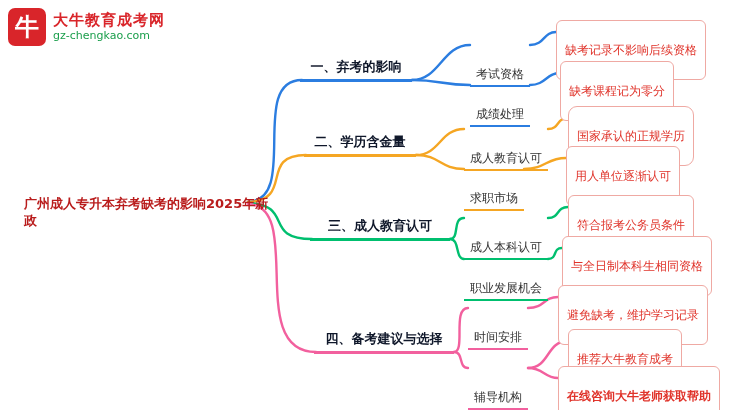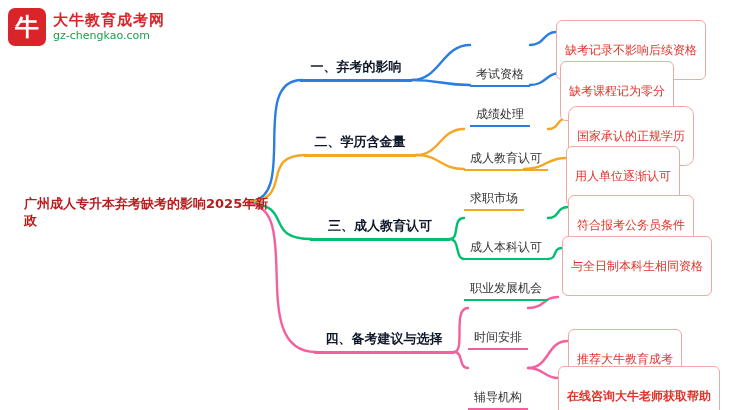--- a/index.html
+++ b/index.html
@@ -102,16 +102,17 @@
 
   <div class="lvl1 b3" style="left:310px;top:217px;width:140px;">三、成人教育认可</div>
   <div class="lvl2 b3" style="left:464px;top:198px;width:84px;">成人本科认可</div>
   <div class="lvl2 b3" style="left:464px;top:239px;width:84px;">职业发展机会</div>
   <div class="leaf" style="left:568px;top:195px;">符合报考公务员条件</div>
   <div class="leaf" style="left:562px;top:236px;">与全日制本科生相同资格</div>
 
   <div class="lvl1 b4" style="left:314px;top:330px;width:140px;">四、备考建议与选择</div>
   <div class="lvl2 b4" style="left:468px;top:288px;width:60px;">时间安排</div>
   <div class="lvl2 b4" style="left:468px;top:348px;width:60px;">辅导机构</div>
+  <div class="leaf" style="left:558px;top:285px;">避免缺考，维护学习记录</div>
   <div class="leaf" style="left:568px;top:329px;">推荐大牛教育成考</div>
   <div class="leaf" style="left:558px;top:366px;font-weight:bold;">在线咨询大牛老师获取帮助</div>
 
 </div>
 
 </body></html>

